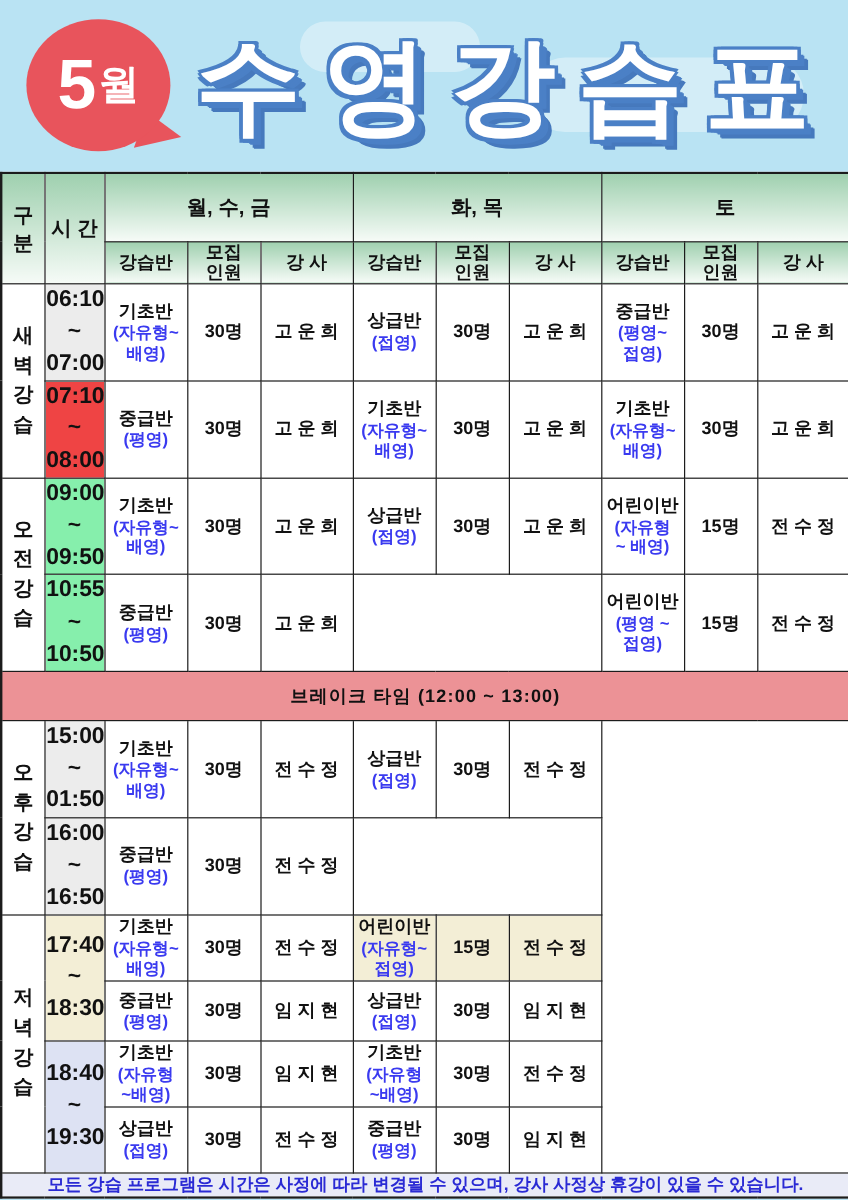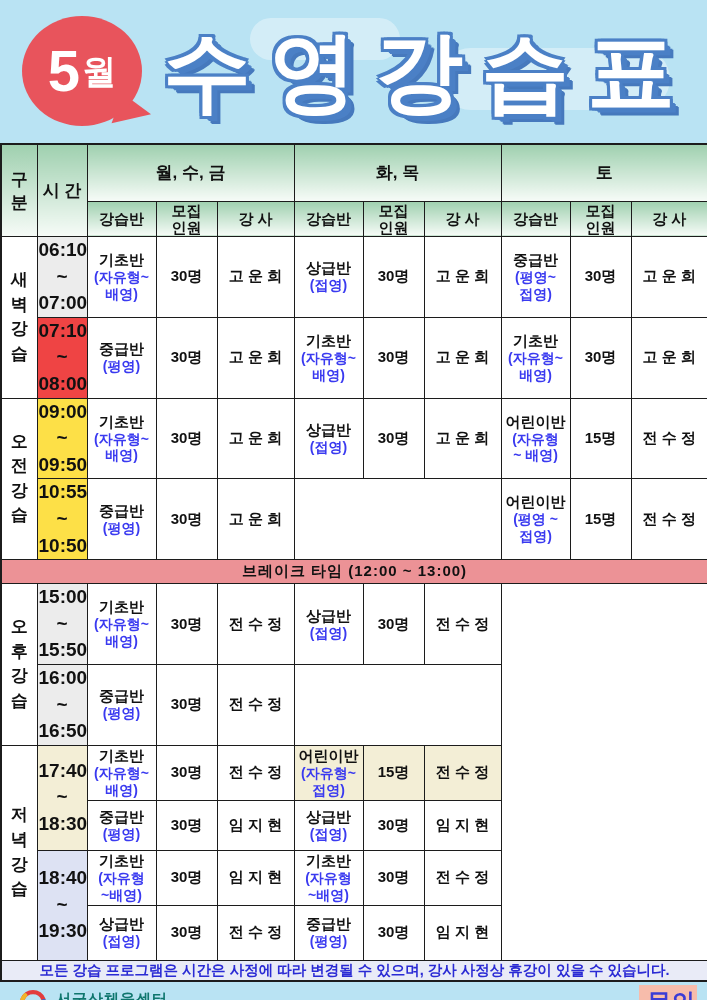--- a/index.html
+++ b/index.html
@@ -50,28 +50,28 @@
   .green { background:linear-gradient(#9fd0af,#f6fbf7); font-size:17px; }
   .green.sub { font-size:15px; line-height:1.15; }
   .period { background:#ffffff; font-size:17px; line-height:1.45; }
   .time { font-size:19px; line-height:1.4; }
   .cname { display:block; font-size:15px; line-height:1.2;text-align:center; }
   .cdetail { display:block; font-size:14px; line-height:1.2; color:#3a3af0; }
   .num { font-size:15px; }
   .tea { font-size:15px;margin-left:36px; }
   .bg-gray  { background:#ececec; }
   .bg-tan   { background:#ef4444; }
-  .bg-peach { background:#fde047; }
+  .bg-peach { background:#86efac; }
   .bg-cream { background:#f3eed6; }
   .bg-lav   { background:#dde2f3; }
   .break { background:#ec9296; font-size:15px; letter-spacing:1px; }
   .note  { background:#e9ebf7; color:#2a2ad4; font-size:14.5px; }
 
   .h57{height:57px} .h35{height:35px} .h72{height:72px} .h68{height:68px}
-  .h80{height:80px} .h76{height:76px} .h26{height:24px} .h78{height:78px}
+  .h80{height:80px} .h76{height:76px} .h26{height:41px} .h78{height:78px}
   .h55{height:55px} .h50{height:50px} .h32{height:16px}
 
   
   .footer {
     width:707px; height:42px; background:#b9e3f3;
     display:flex; align-items:center; justify-content:space-between;
     padding:0 10px 0 16px;
   }
   .logo { display:flex; align-items:center; gap:6px; }
   .logo-kr { color:#0f766e; font-size:15px; font-weight:bold; letter-spacing:1px; }
@@ -244,21 +244,21 @@
     <td colspan="11" class="break">브레이크 타임 (12:00 ~ 13:00)</td>
   </tr>
 
   <tr class="h78">
     <td rowspan="2" class="period"><span class="pre">오
 후
 강
 습</span></td>
     <td class="time bg-gray"><span class="pre">15:00
 ~
-15:50</span></td>
+01:50</span></td>
     <td>
           <span class="cname">기초반</span>
           <span class="cdetail pre">(자유형~
 배영)</span>
         </td>
     <td class="num">30명</td>
     <td class="tea">전 수 정</td>
     <td>
           <span class="cname">상급반</span>
           <span class="cdetail pre">(접영)</span>

